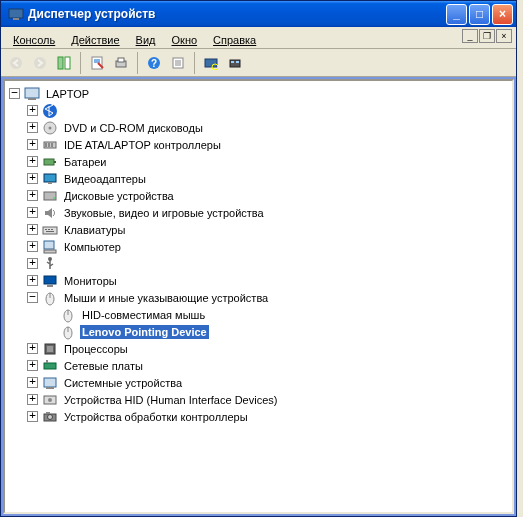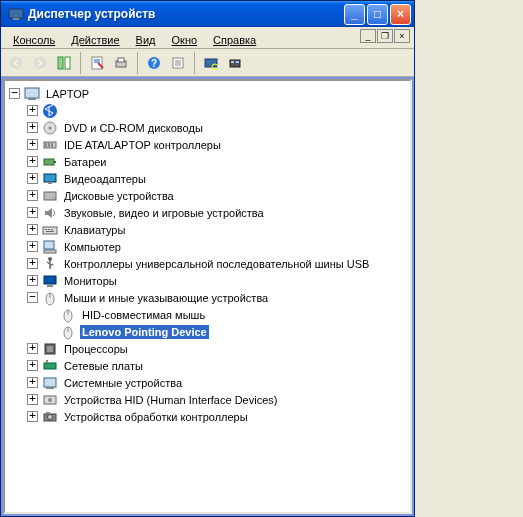--- a/index.html
+++ b/index.html
@@ -6,21 +6,21 @@
   body {
     margin: 0;
     font-family: Tahoma, Arial, sans-serif;
     font-size: 11px;
     background: #ece9d8;
     width: 523px;
     height: 517px;
     overflow: hidden;
   }
   .window {
-    width: 415px;
+    width: 517px;
     height: 517px;
     border: 1px solid #0a246a;
     background: #ece9d8;
     display: flex;
     flex-direction: column;
   }
   .titlebar {
     height: 26px;
     background: linear-gradient(to bottom, #3a95ff 0%, #0060e0 10%, #0055d4 50%, #0050c8 90%, #003db0 100%);
     display: flex;
@@ -369,21 +369,20 @@
               </li>
               <li>
                 <div class="node">
        <span class="toggle">+</span>
        <span class="nicon">
                     <svg width="16" height="16">
                       <circle cx="8" cy="3" r="2" fill="#666"></circle>
                       <path d="M8 3v10M8 8l-3-2M8 10l3-2" stroke="#666" stroke-width="1.5" fill="none"></path>
                     </svg>
                   </span>
-       <span class="nlabel">Контроллеры универсальной последовательной шины USB</span>
      </div>
               </li>
               <li>
                 <div class="node">
        <span class="toggle">+</span>
        <span class="nicon">
                     <svg width="16" height="16">
                       <rect x="2" y="3" width="12" height="8" fill="#05a" stroke="#036"></rect>
                       <rect x="5" y="12" width="6" height="2" fill="#888"></rect>
                     </svg>

